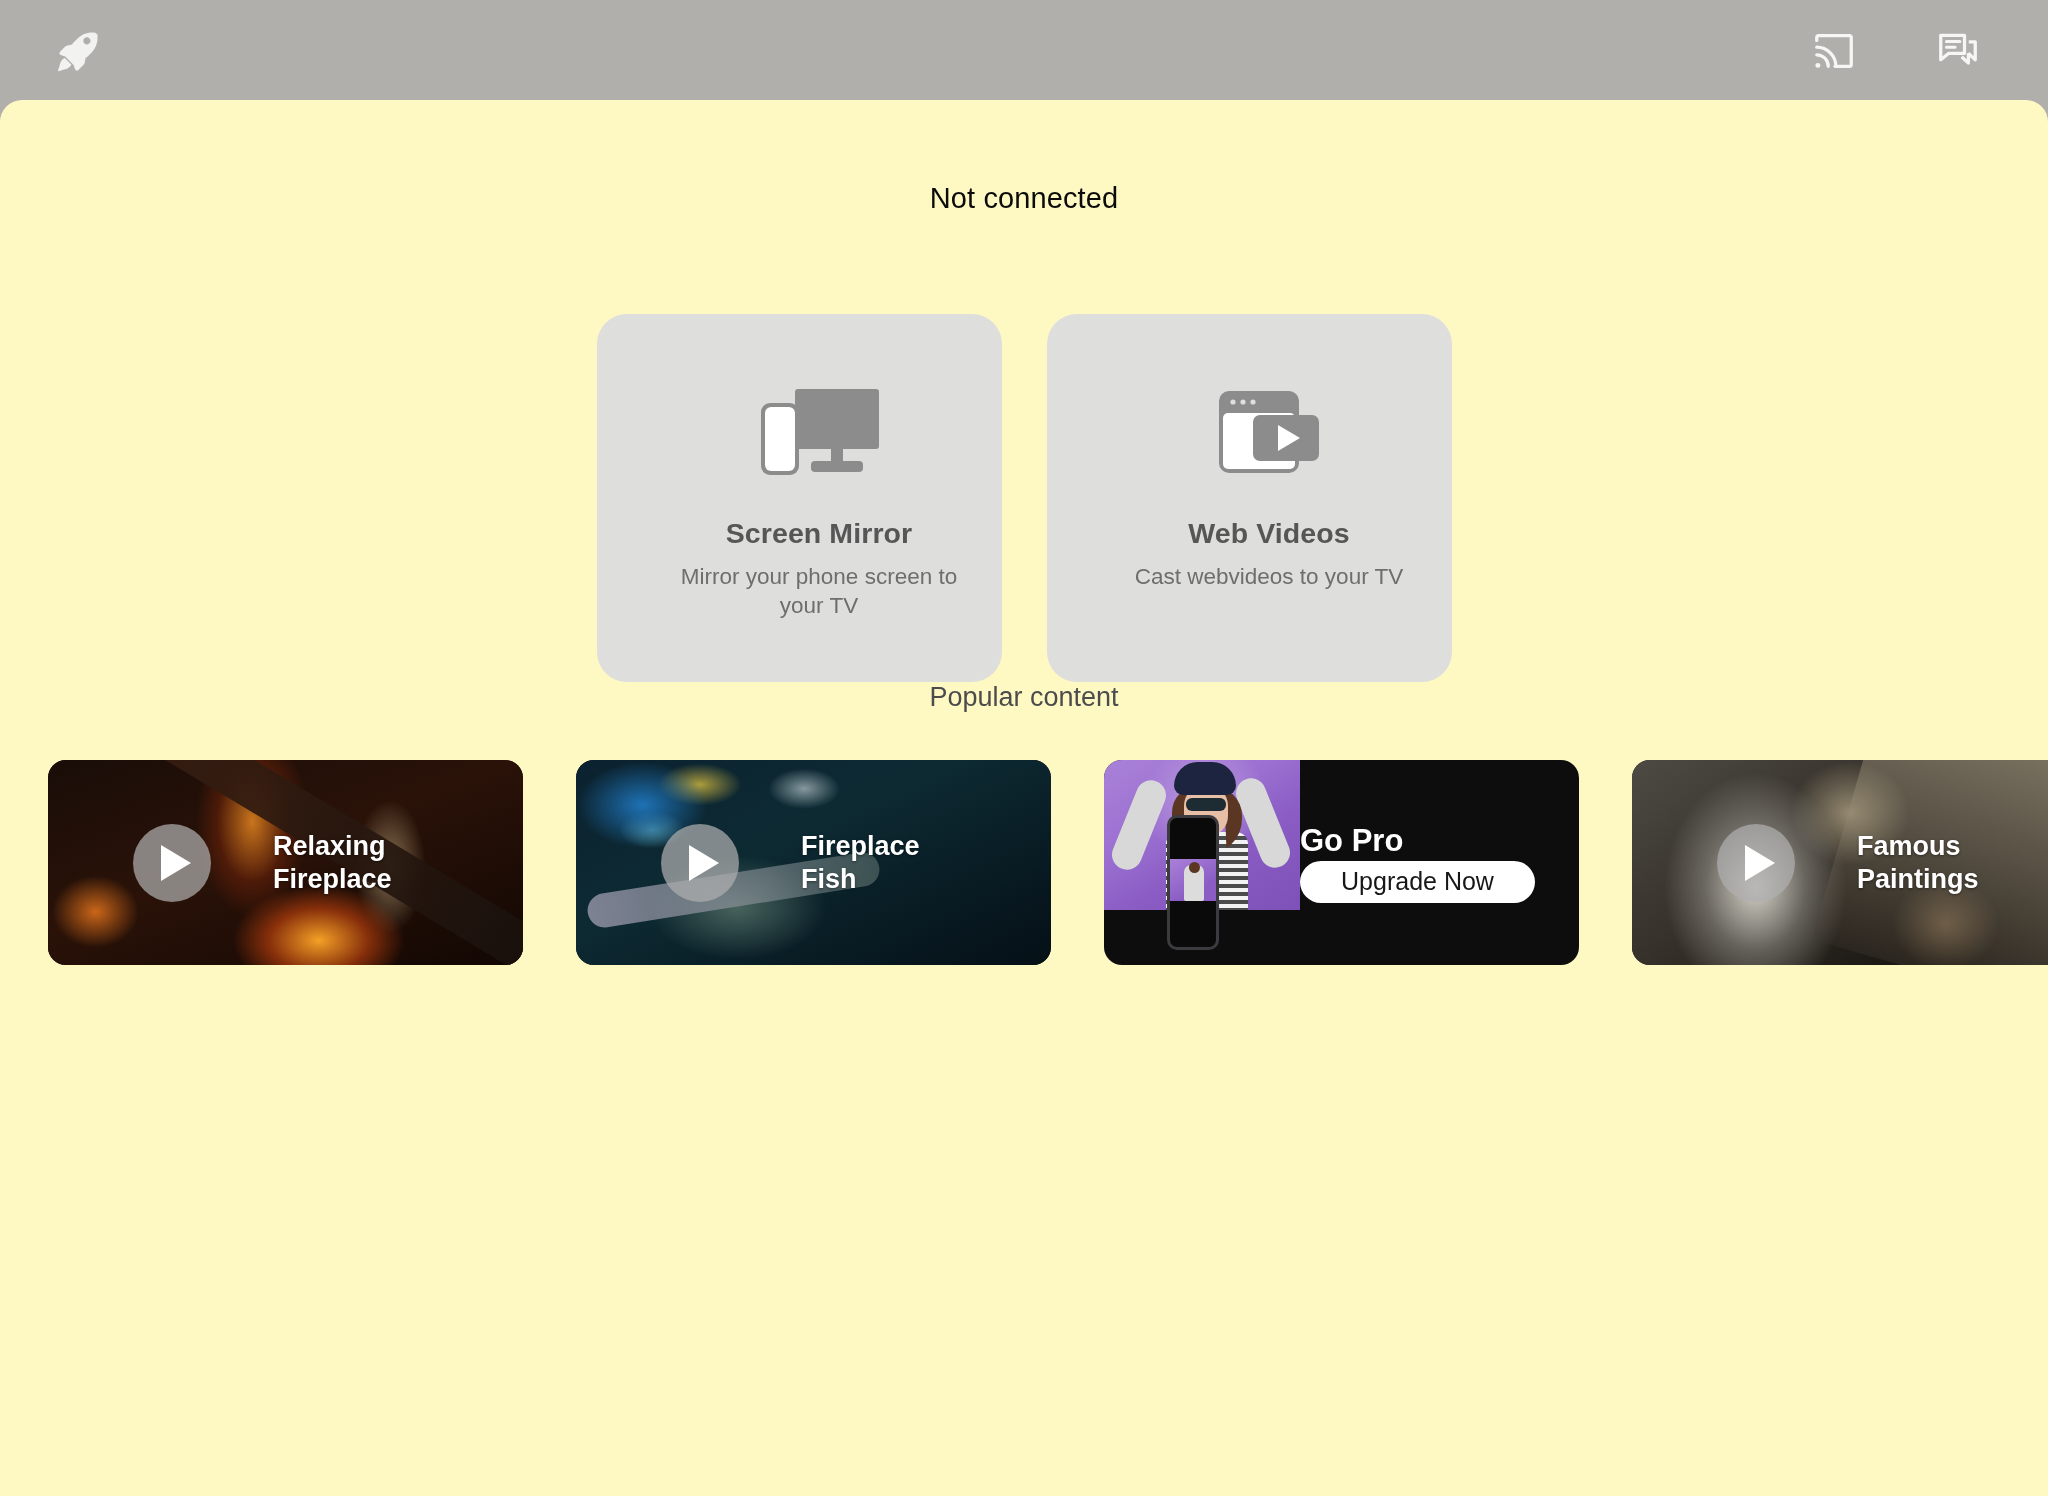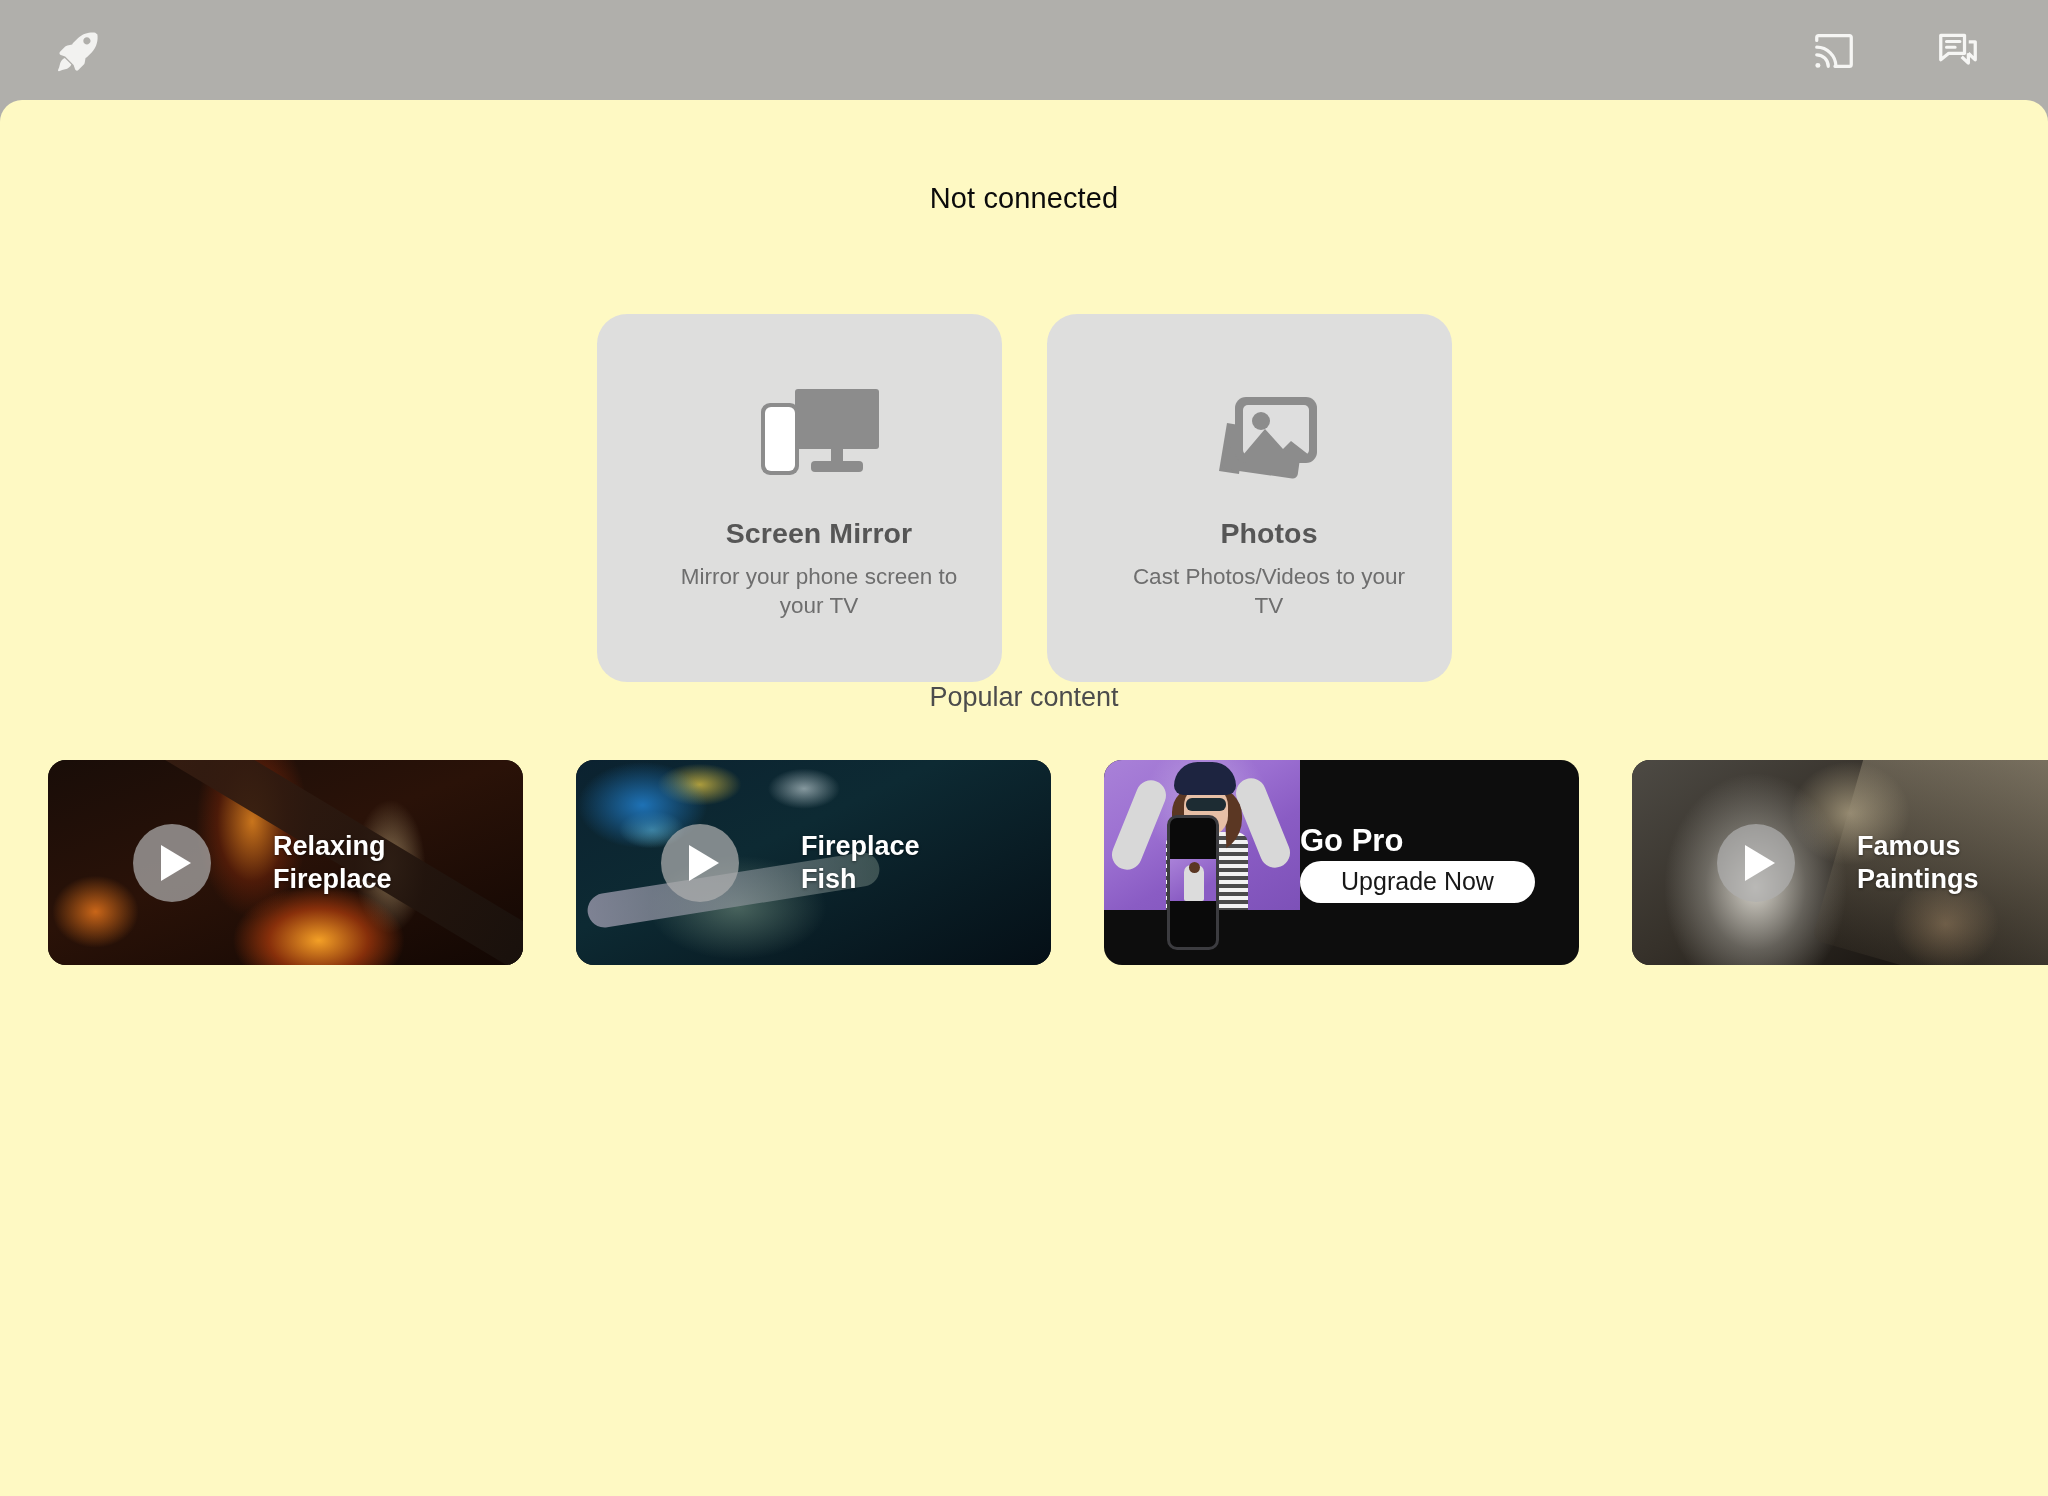--- a/index.html
+++ b/index.html
@@ -457,35 +457,36 @@
             <rect x="78" y="70" width="12" height="12" fill="#8c8c8c"></rect>
             <rect x="58" y="82" width="52" height="11" rx="4" fill="#8c8c8c"></rect>
             <rect x="8" y="24" width="38" height="72" rx="9" fill="#8c8c8c"></rect>
             <rect x="12" y="28" width="30" height="64" rx="6" fill="#ffffff"></rect>
           </svg>
         </div>
         <div class="feature-title">Screen Mirror</div>
         <div class="feature-desc">Mirror your phone screen to your TV</div>
       </div>
 
+
       <div class="feature-card">
         <div class="feature-icon">
-          <svg width="120" height="108" viewBox="0 0 120 108" aria-hidden="true">
-            <path fill="#8c8c8c" d="M10 92 L18 44 L36 47 L30 95 Z"></path>
-            <rect x="14" y="73" width="76" height="22" rx="5" fill="#8c8c8c" transform="rotate(8 52 84)"></rect>
-            <rect x="26" y="18" width="82" height="66" rx="11" fill="#8c8c8c"></rect>
-            <rect x="34" y="26" width="66" height="50" rx="5" fill="#dedede"></rect>
-            <circle cx="52" cy="42" r="9" fill="#8c8c8c"></circle>
-            <path fill="#8c8c8c" d="M34 76 L56 50 L74 70 L82 62 L100 76 Z"></path>
+          <svg width="124" height="108" viewBox="0 0 124 108" aria-hidden="true">
+            <rect x="12" y="12" width="80" height="82" rx="10" fill="#8c8c8c"></rect>
+            <rect x="16" y="34" width="72" height="56" rx="5" fill="#ffffff"></rect>
+            <circle cx="26" cy="23" r="2.6" fill="#dedede"></circle>
+            <circle cx="36" cy="23" r="2.6" fill="#dedede"></circle>
+            <circle cx="46" cy="23" r="2.6" fill="#dedede"></circle>
+            <rect x="46" y="36" width="66" height="46" rx="7" fill="#8c8c8c"></rect>
+            <path fill="#ffffff" d="M71 46 L93 59 L71 72 Z"></path>
           </svg>
         </div>
-        <div class="feature-title">Photos</div>
-        <div class="feature-desc">Cast Photos/Videos to your TV</div>
-      </div>
-
+        <div class="feature-title">Web Videos</div>
+        <div class="feature-desc">Cast webvideos to your TV</div>
+      </div>
 
     </div>
 
     <div class="section-title">Popular content</div>
 
     <div class="content-row">
 
       <div class="content-card">
         <div class="card-art art-fireplace"></div>
         <div class="card-overlay">

